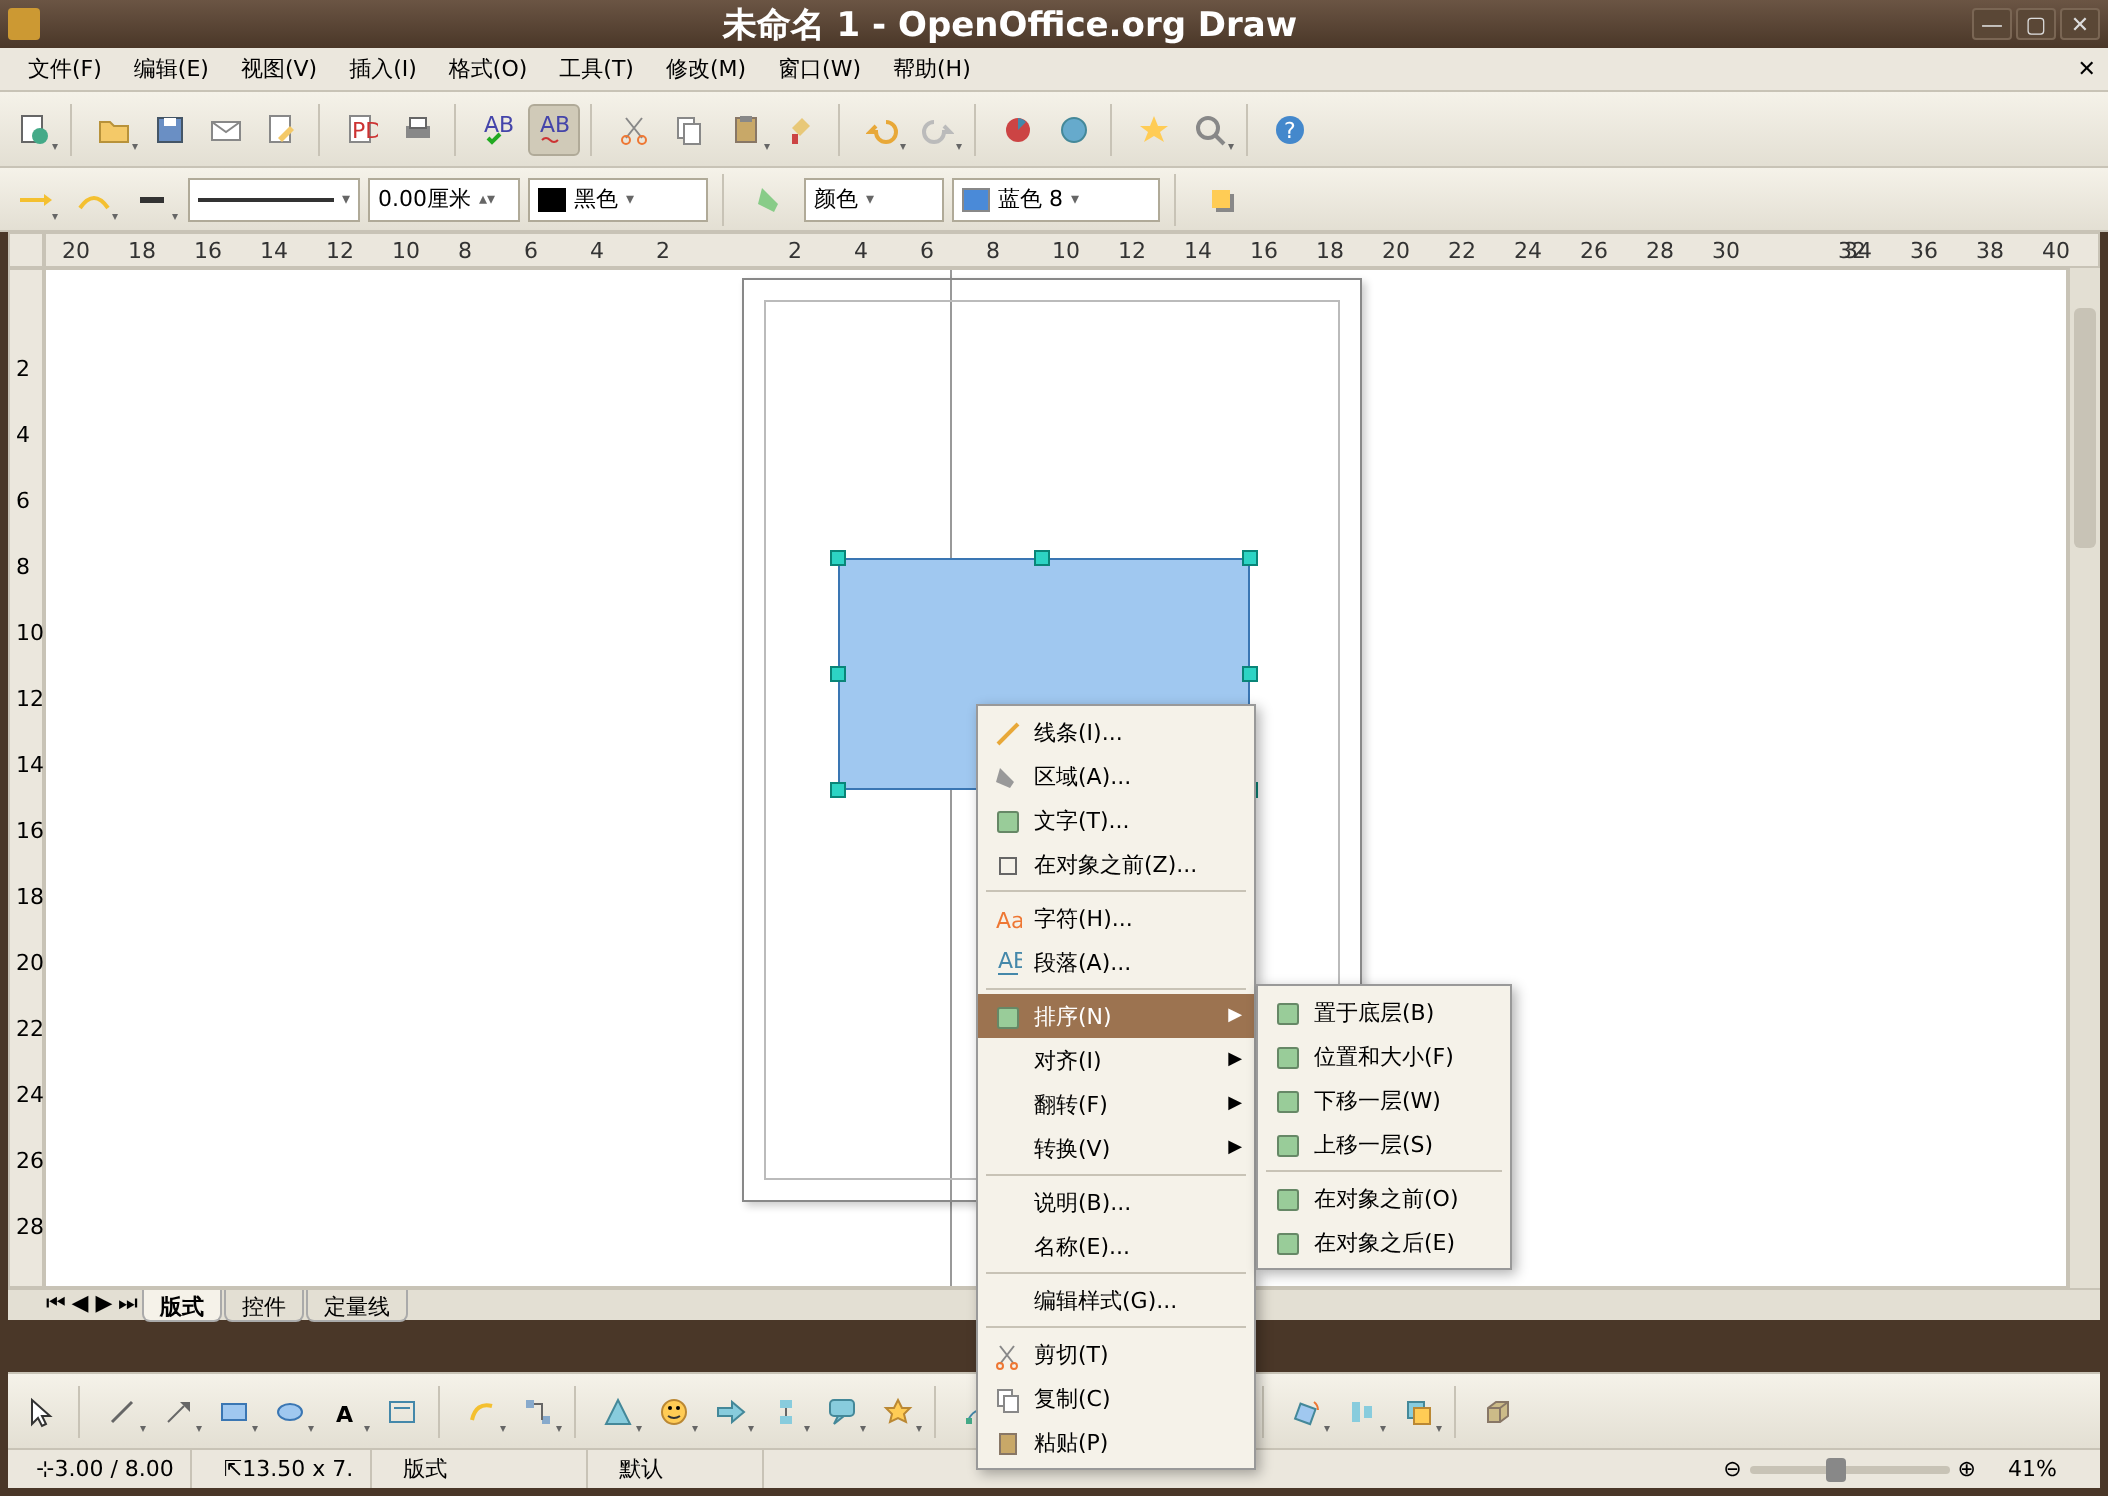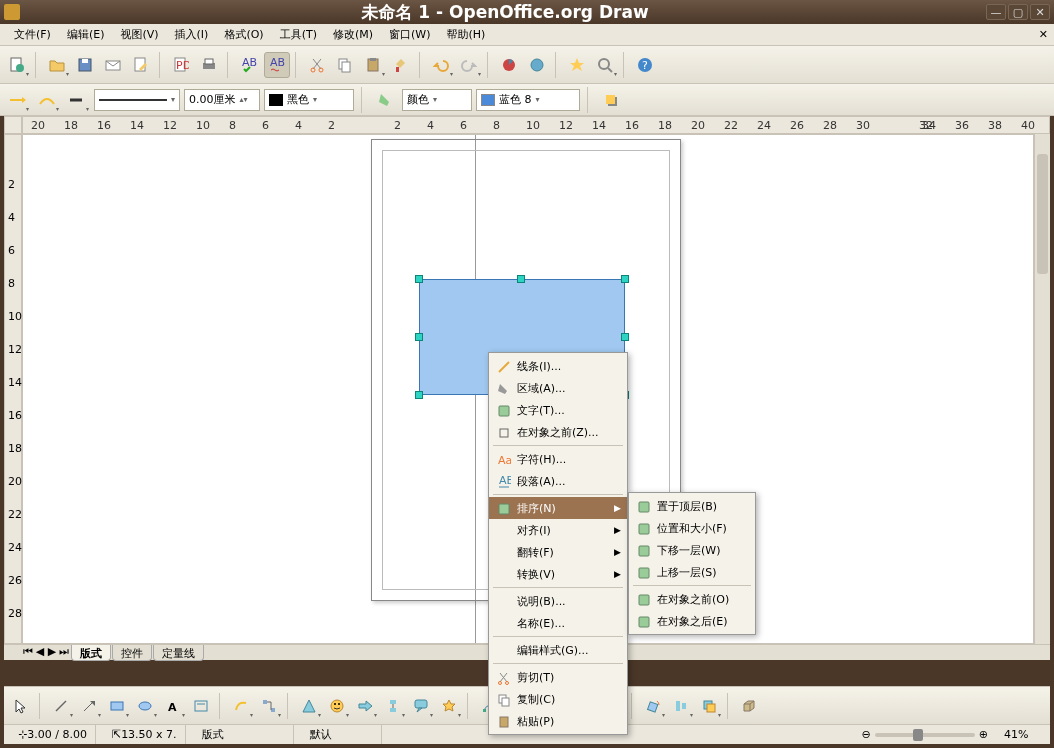--- a/index.html
+++ b/index.html
@@ -660,21 +660,21 @@
       <span>粘贴(P)</span>
     </div>
   </div>
 <div class="ctxmenu" style="left:628px;top:492px;width:128px" id="cm2">
     <div class="item">
       <span class="ico">
         <svg width="14" height="14">
           <rect x="2" y="2" width="10" height="10" fill="#9c9" stroke="#686" rx="1"></rect>
         </svg>
       </span>
-      <span>置于顶层(B)</span>
+      <span>置于底层(B)</span>
     </div>
     <div class="item">
       <span class="ico">
         <svg width="14" height="14">
           <rect x="2" y="2" width="10" height="10" fill="#9c9" stroke="#686" rx="1"></rect>
         </svg>
       </span>
       <span>位置和大小(F)</span>
     </div>
     <div class="item">

